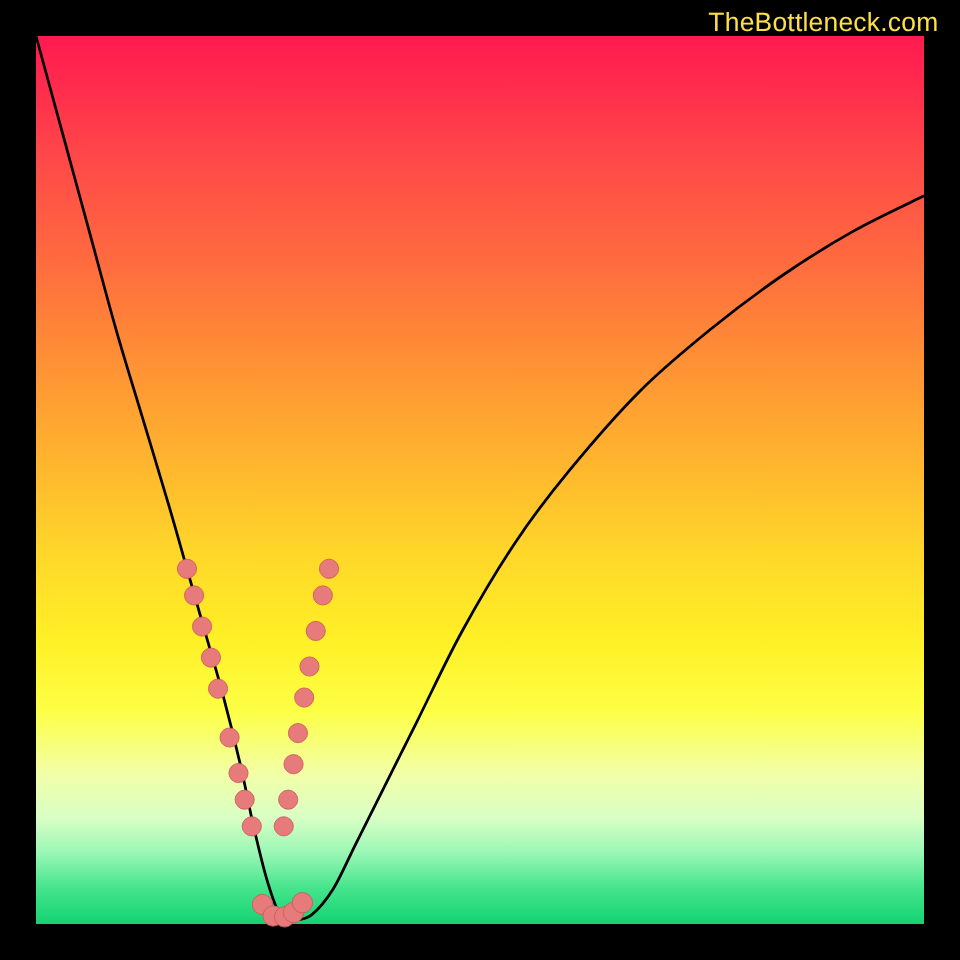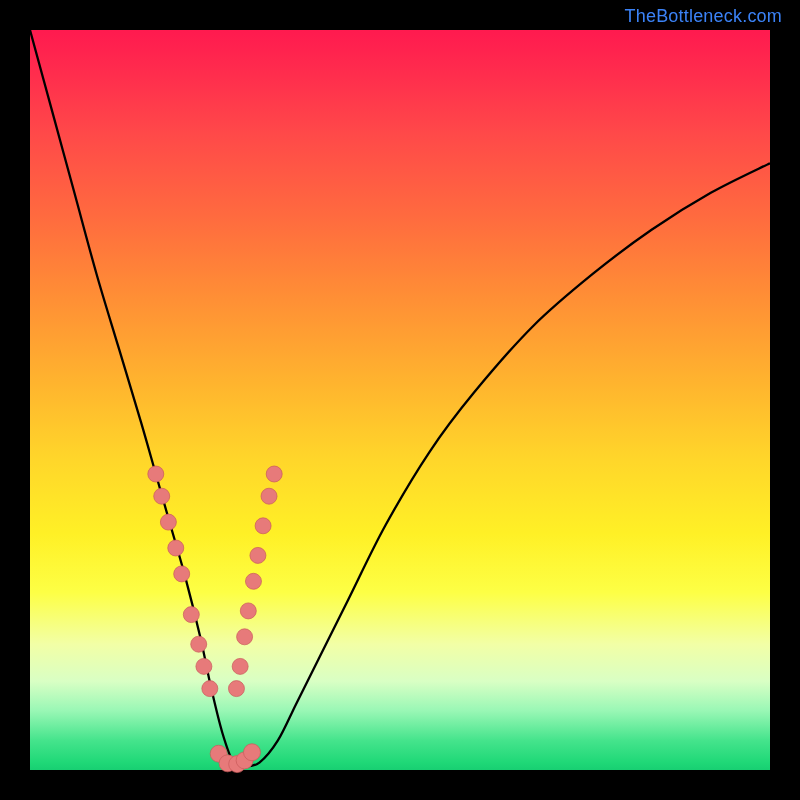--- a/index.html
+++ b/index.html
@@ -40,22 +40,22 @@
       #99f7b5 92%,
       #45e48c 96%,
       #1fd877 99%,
       #18cf72 100%
     );
   }
   .watermark {
     position: absolute;
     top: 6px;
     right: 18px;
-    color: #3b82f6;
-    font-size: 18px;
+    color: #fde047;
+    font-size: 22px;
     font-weight: 500;
     letter-spacing: 0.2px;
   }
   svg.curve {
     position: absolute;
     top: 0;
     left: 0;
     width: 740px;
     height: 740px;
     overflow: visible;

